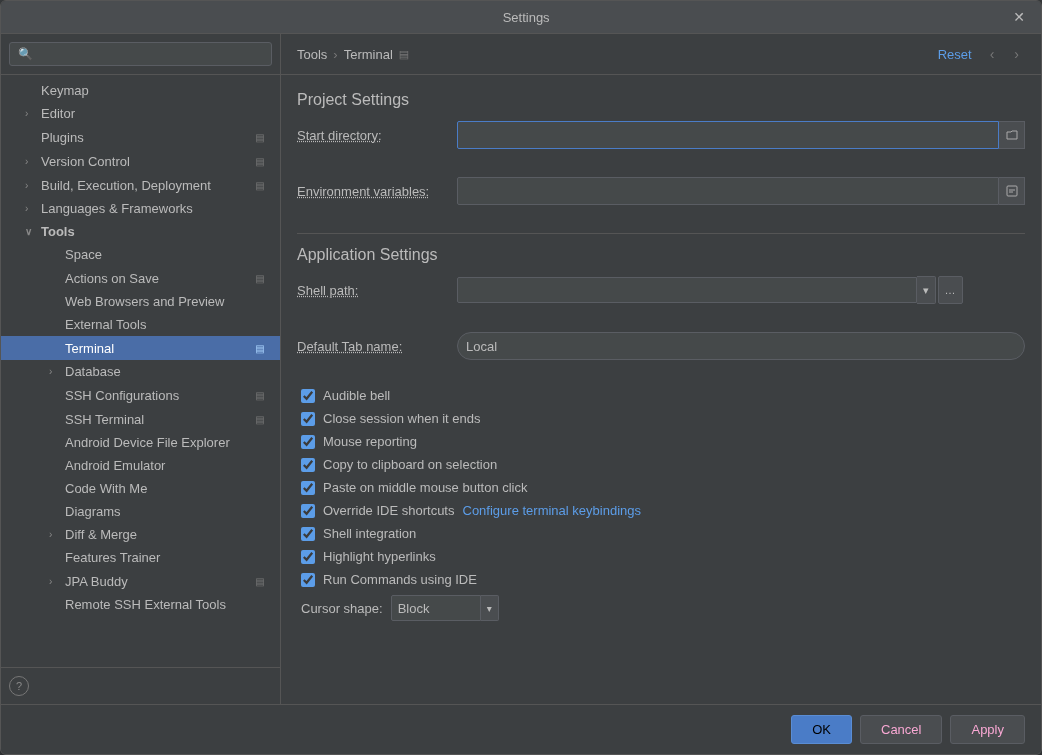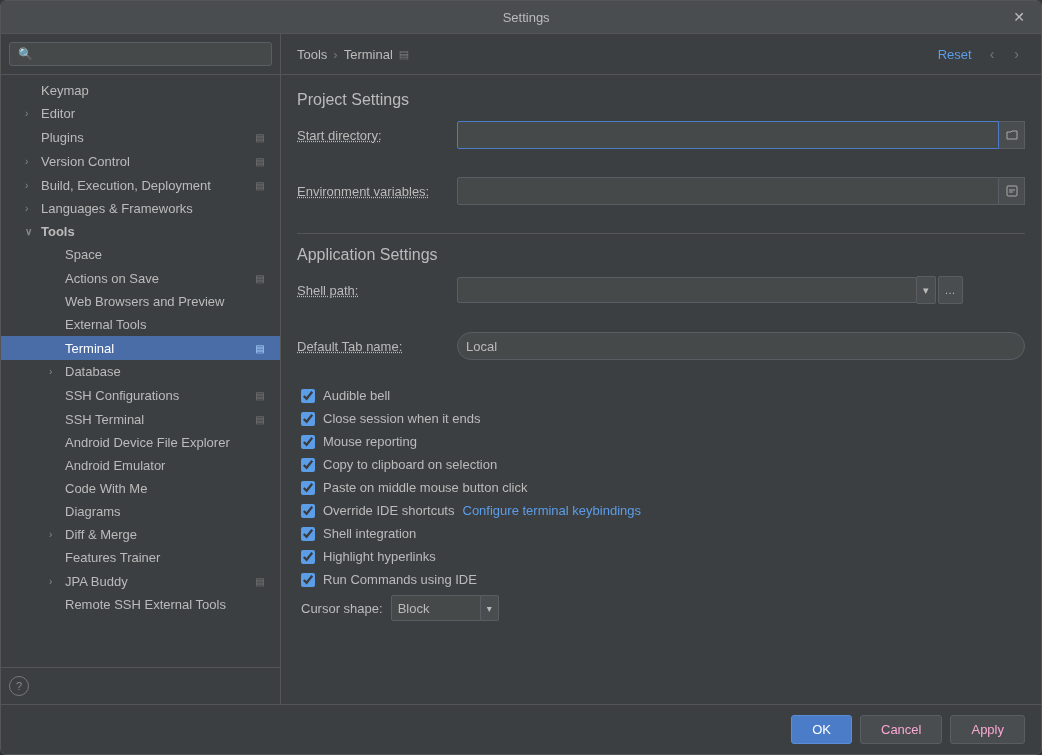--- a/index.html
+++ b/index.html
@@ -385,21 +385,21 @@
     .btn {
       padding: 6px 20px;
       font-size: 13px;
       border-radius: 3px;
       cursor: pointer;
       border: 1px solid #5a5d63;
     }
     .btn-primary {
       background: #4a7cc7;
       border-color: #5a8dd4;
-      color: #ffffff;
+      color: #000000;
     }
     .btn-secondary {
       background: #4a4d50;
       color: #f9a8d4;
     }
   </style>
 </head>
 <body>
 
 <div class="dialog">

